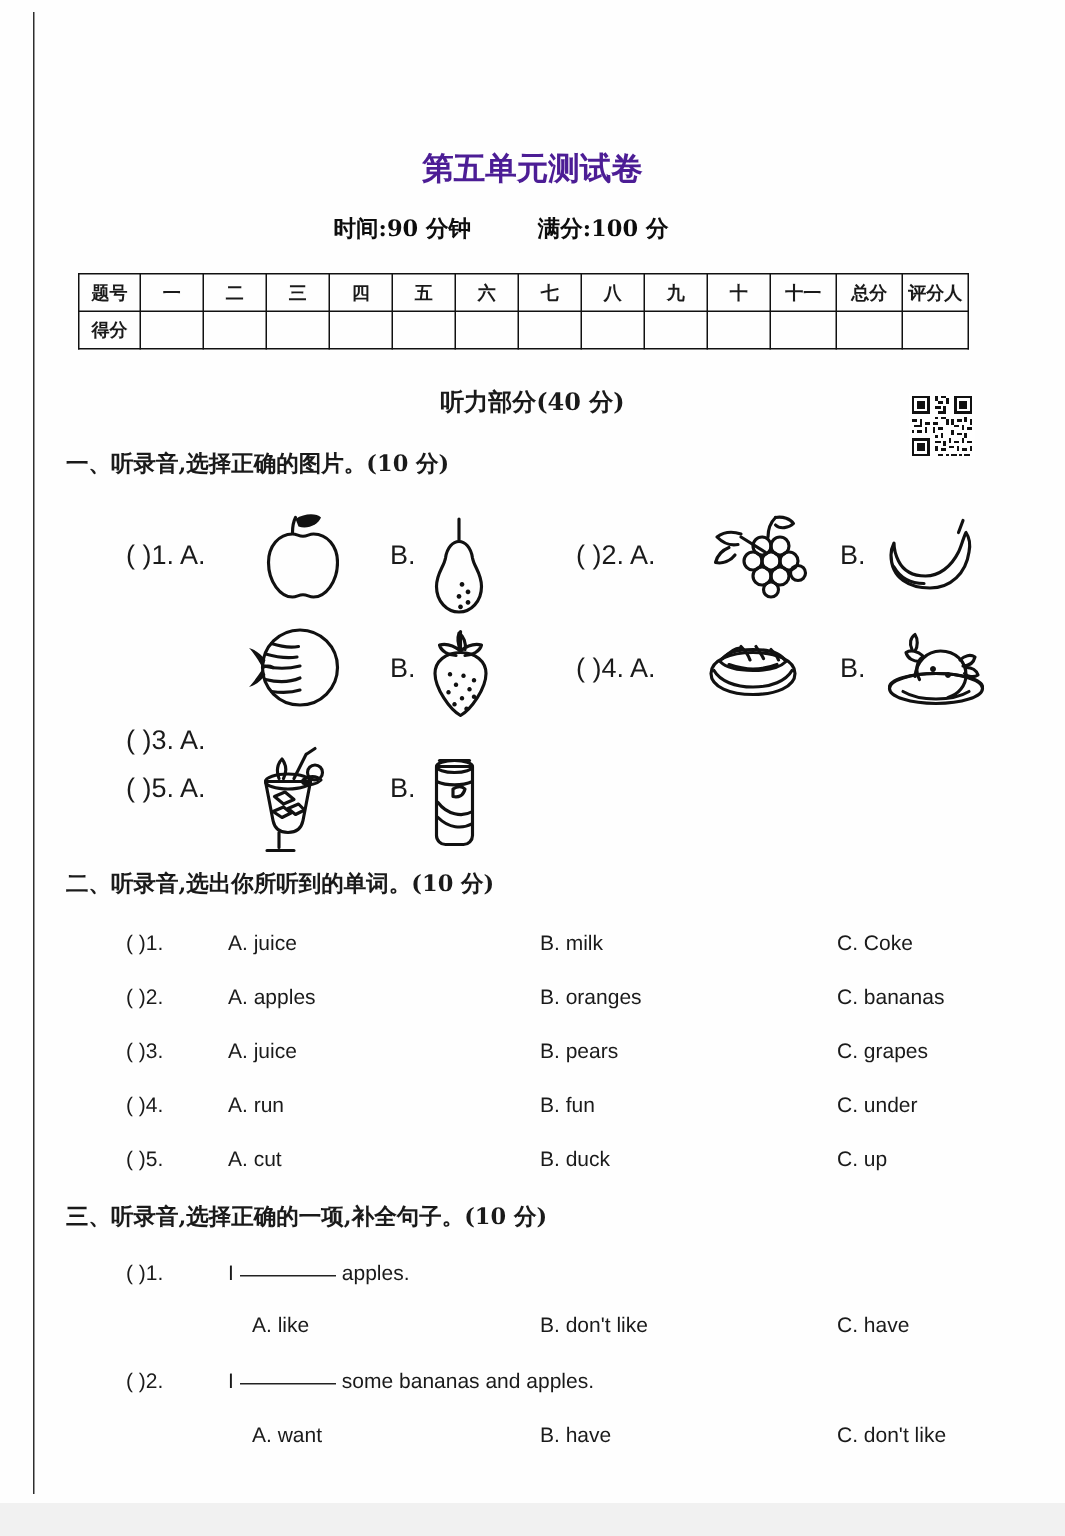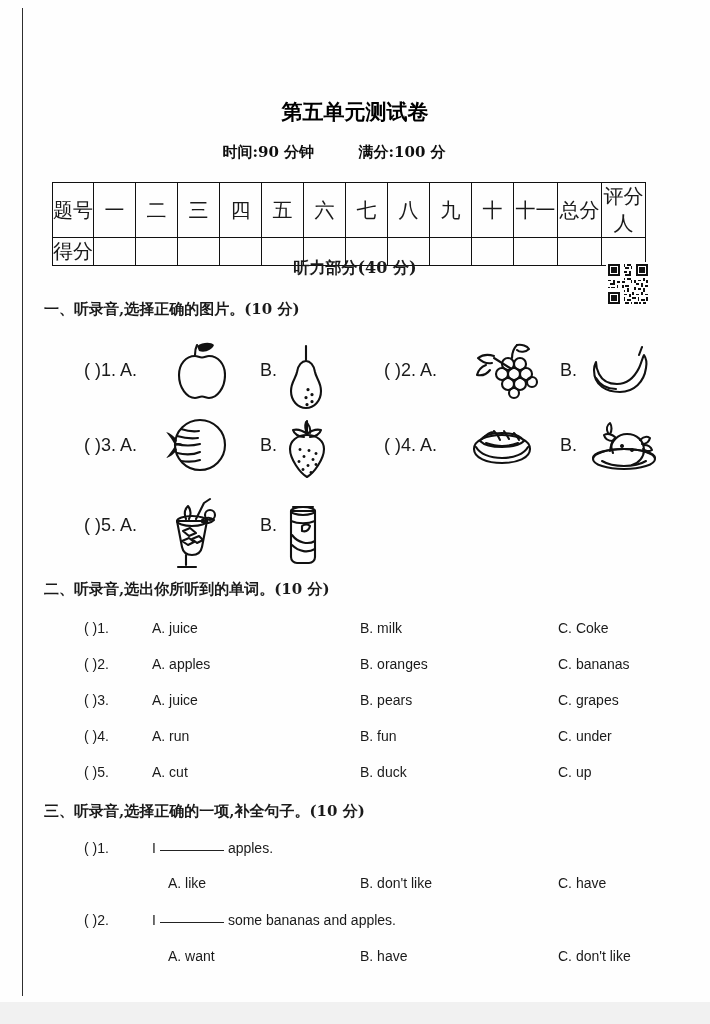--- a/index.html
+++ b/index.html
@@ -54,43 +54,43 @@
     color: #0d0d0d;
   }
   .title-sub {
     position: absolute;
     left: 0; top: 98px;
     width: 710px;
     text-align: center;
     font-family: "DejaVu Serif", "Liberation Serif", serif;
     font-weight: bold;
     font-size: 21px;
-    color: #000000;
+    color: #4c1d95;
   }
   .meta-line {
     position: absolute;
     left: 0; top: 143px;
     width: 668px;
     text-align: center;
     font-family: "DejaVu Serif", "Liberation Serif", serif;
     font-weight: bold;
     font-size: 15px;
     color: #0d0d0d;
   }
   .meta-line .gap { display: inline-block; width: 34px; }
 
   
   .score-table {
     position: absolute;
     left: 52px;
     top: 182px;
     border-collapse: collapse;
     font-family: "DejaVu Serif", "Liberation Serif", serif;
-    font-weight: normal;
-    font-size: 20px;
+    font-weight: bold;
+    font-size: 12px;
   }
   .score-table td {
     border: 1px solid #111;
     height: 24px;
     text-align: center;
     vertical-align: middle;
     padding: 0;
   }
   .score-table td.lbl { width: 40px; }
   .score-table td.col { width: 41px; }
@@ -362,21 +362,21 @@
             <svg width="72" height="56" viewBox="0 0 72 56">
               <path style="fill:none;stroke:#111;stroke-width:2.1;stroke-linecap:round;stroke-linejoin:round" d="M12 30c0 16 13 22 26 22 14 0 24-10 26-24 1-5 0-10-2-13-2 4-3 9-5 13-5 10-13 16-22 16-9 0-15-4-18-10-2-4-3-8-3-12-1 2-2 5-2 8z"></path>
               <path style="fill:none;stroke:#111;stroke-width:2.1;stroke-linecap:round;stroke-linejoin:round" d="M57 15l3-8"></path>
               <path style="fill:none;stroke:#111;stroke-width:2.1;stroke-linecap:round;stroke-linejoin:round" d="M14 38c4 7 11 11 20 11"></path>
             </svg>
           </span>
         </div>
       </div>
       <div class="pic-row" style="top: 413px;">
         <div class="pic-item" style="left: 0px;">
-          <span class="pic-tag" style="left: 0px;">(        )3. A.</span>
+          <span class="pic-tag" style="left: 0px; margin-top: 48px;">(        )3. A.</span>
           <span class="pic-art" style="left: 80px;">
             <svg width="70" height="60" viewBox="0 0 70 60">
               <g style="fill:none;stroke:#111;stroke-width:2.1;stroke-linecap:round;stroke-linejoin:round">
                 <circle cx="36" cy="30" r="25"></circle>
                 <path d="M13 21c7 2 14 3 21 2M12 29c8 2 16 2 24 0M13 38c8 2 16 2 23-1M17 46c7 1 13 1 19-1M17 14c6 2 12 3 18 2"></path>
                 <path d="M11 30c2-1 5-1 7 0"></path>
               </g>
               <path style="fill:#111;stroke:none" d="M11 30c-4-7-7-11-9-13 4 1 8 4 11 8zM11 31c-4 6-7 10-9 12 4-1 8-4 11-8z"></path>
             </svg>
           </span>

